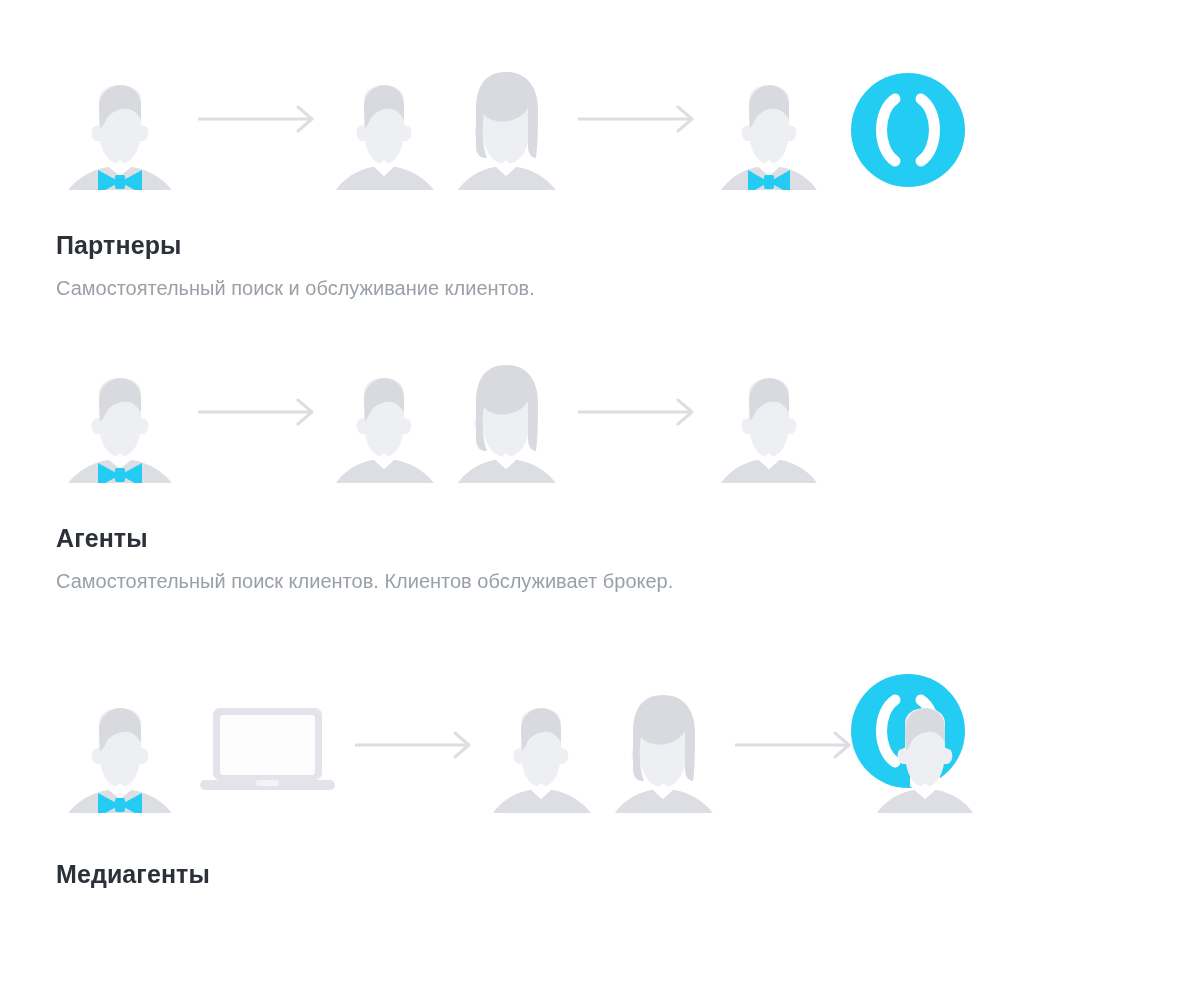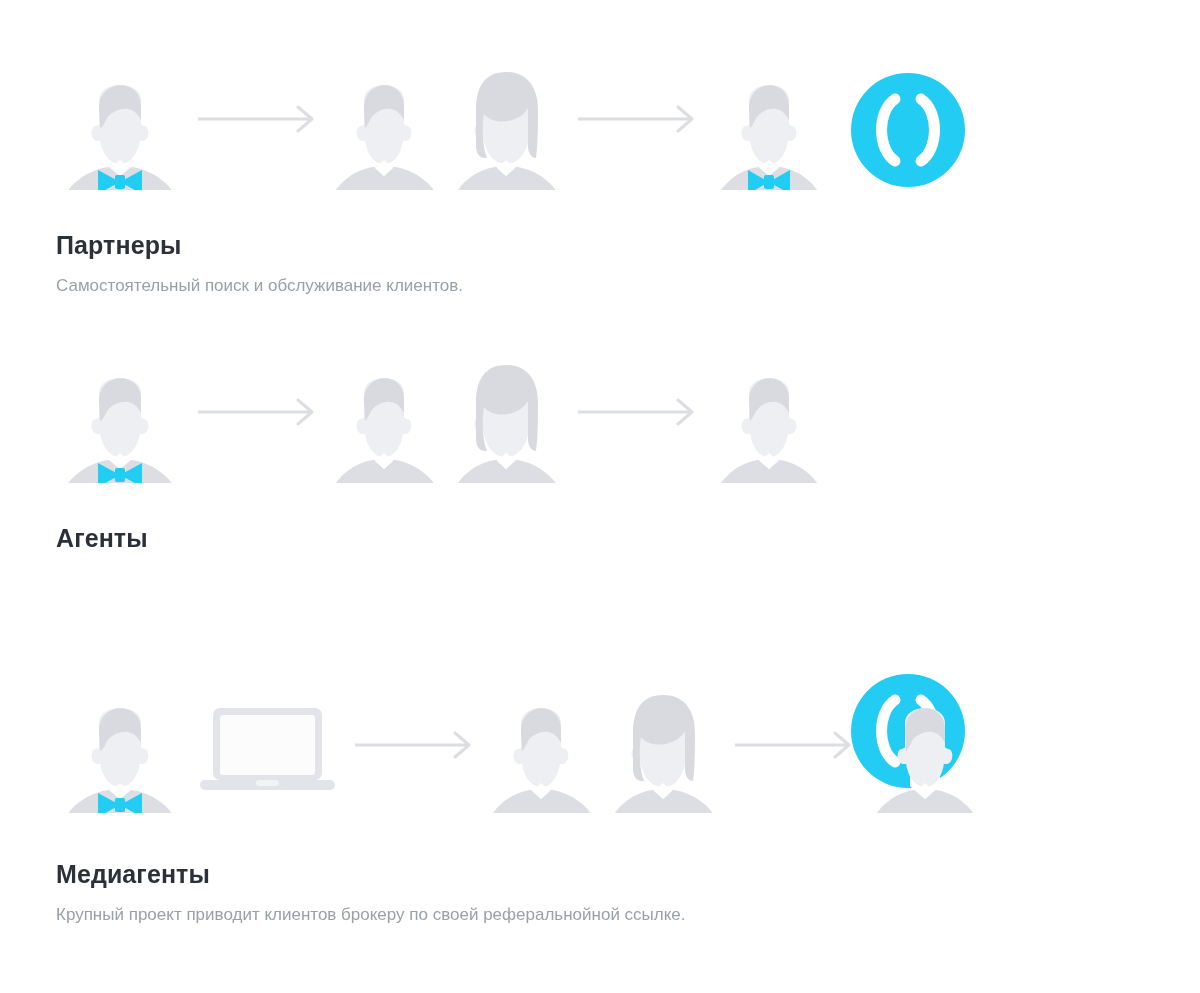--- a/index.html
+++ b/index.html
@@ -49,21 +49,21 @@
     font-weight: bold;
     color: #2c3038;
     letter-spacing: 0.1px;
     line-height: 1.2;
     white-space: nowrap;
   }
 
   .section-desc {
     margin: 0;
     margin-top: 15px;
-    font-size: 17px;
+    font-size: 20px;
     font-weight: normal;
     color: #9aa0a8;
     line-height: 1.3;
     white-space: nowrap;
     text-align: center;
   }
 
   .svg-node { display: block; }
 </style>
 </head>
@@ -231,20 +231,21 @@
           <circle cx="57" cy="57" r="57" fill="#22ccf2"></circle>
           <path d="M44 26 C26 38 26 76 44 88" fill="none" stroke="#ffffff" stroke-width="11" stroke-linecap="round"></path>
           <path d="M70 26 C88 38 88 76 70 88" fill="none" stroke="#ffffff" stroke-width="11" stroke-linecap="round"></path>
         </svg>
       </div>
 
     </div>
 
     <div class="caption-block" style="top:230px;">
       <h2 class="section-title">Агенты</h2>
+      <p class="section-desc">Самостоятельный поиск клиентов. Клиентов обслуживает брокер.</p>
     </div>
   </div>
 
   <div class="section" style="top:618px;">
 
     <div class="diagram" style="height:200px;">
 
       <div class="node" style="left:56px; top:67px;">
         <svg class="svg-node" width="128" height="128" viewBox="0 0 128 128" aria-hidden="true">
           <path d="M64 104 C30 104 10 126 6 140 L122 140 C118 126 98 104 64 104 Z" fill="#dcdee3"></path>
@@ -315,17 +316,16 @@
           <path d="M82 64 C88 64 88 78 81 79 L78 79 L78 62 Z" fill="#edeff2"></path>
           <path d="M39 46 C39 16 79 16 79 44 L79 58 C76 52 72 48 66 47 C58 46 49 50 45 58 C43 62 41 66 40 66 Z" fill="#d8dadf"></path>
           <path d="M59 98 L50 106 L59 114 L68 106 Z" fill="#ffffff"></path>
         </svg>
       </div>
 
     </div>
 
     <div class="caption-block" style="top:241px;">
       <h2 class="section-title">Медиагенты</h2>
-      <p class="section-desc">Крупный проект приводит клиентов брокеру по своей реферальнойной ссылке.</p>
     </div>
   </div>
 
 </div>
 
 </body></html>

